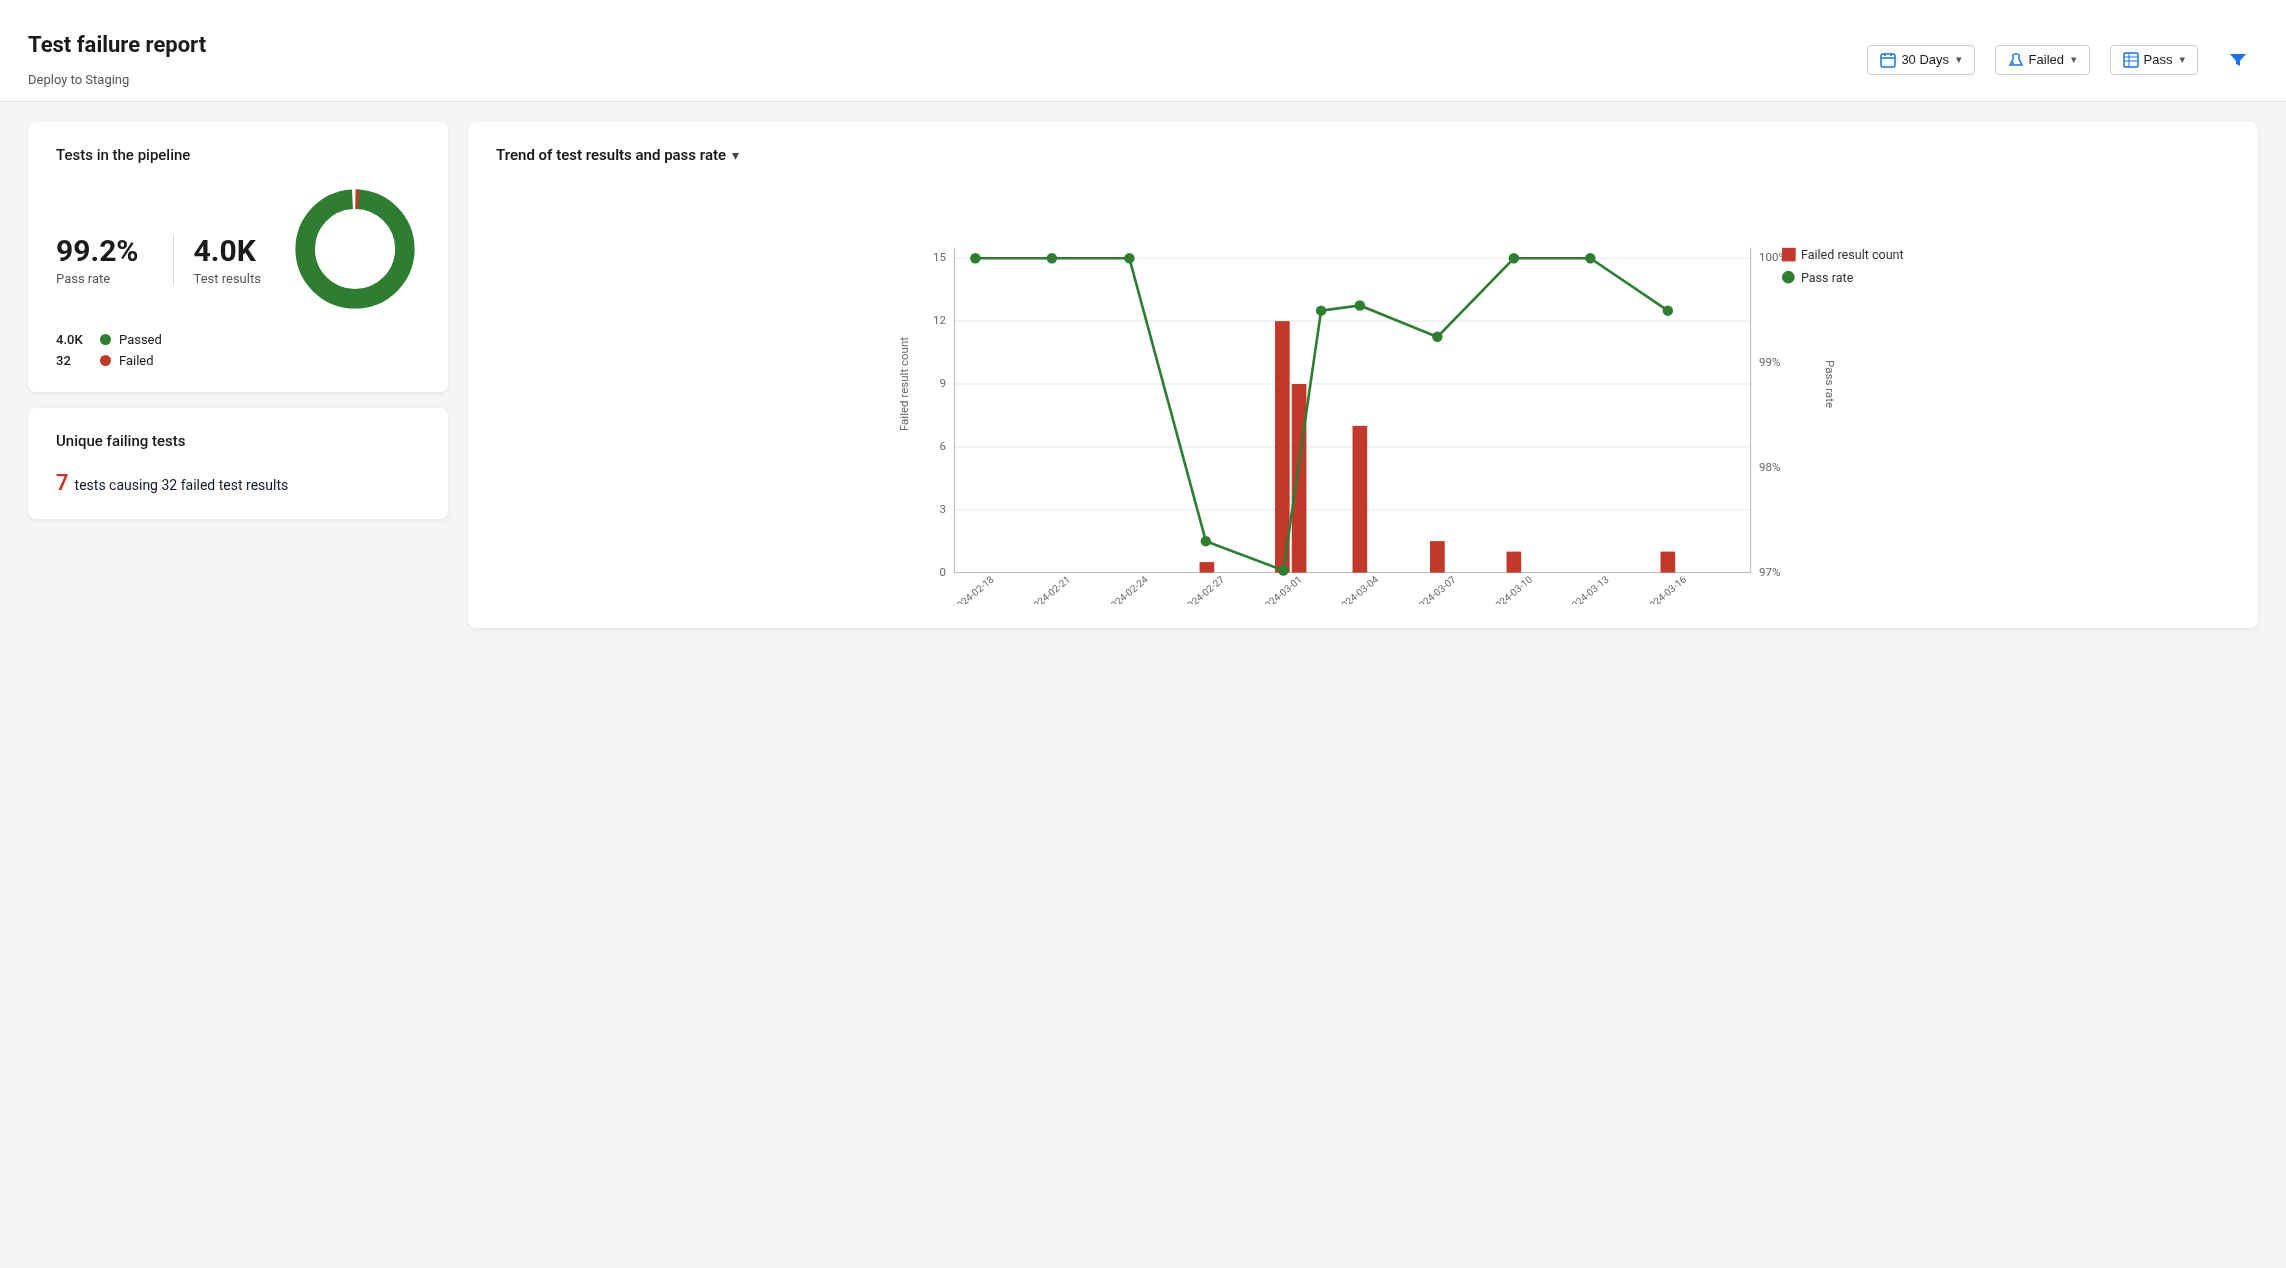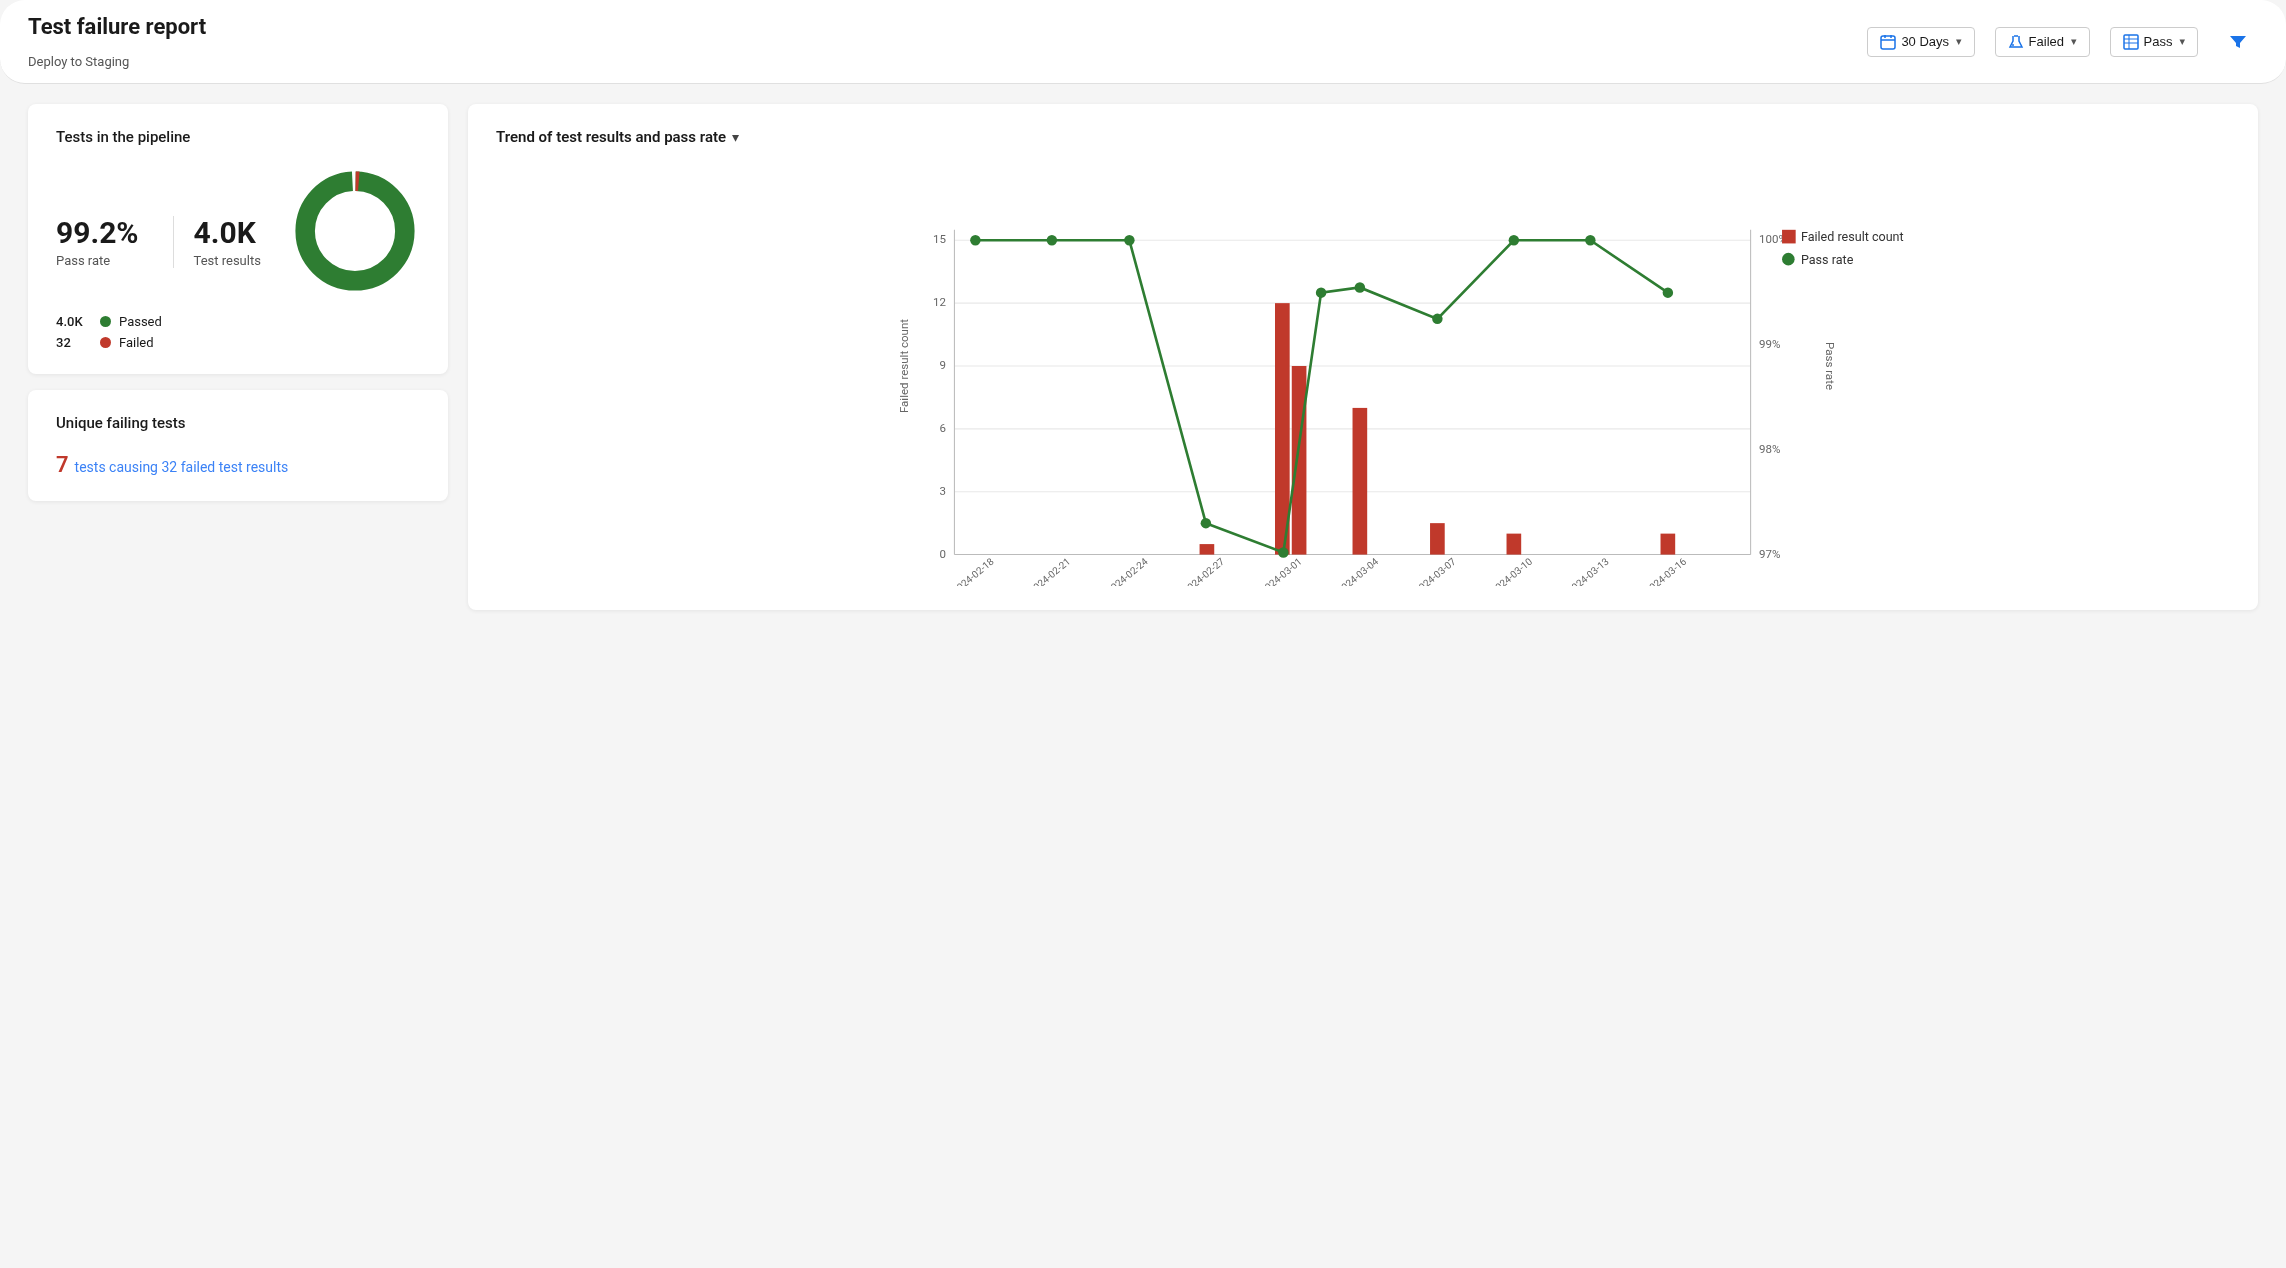--- a/index.html
+++ b/index.html
@@ -4,26 +4,25 @@
   <style>
     * { box-sizing: border-box; margin: 0; padding: 0; }
     body {
       font-family: -apple-system, BlinkMacSystemFont, 'Segoe UI', Roboto, sans-serif;
       background: #f5f5f5;
       color: #1a1a1a;
       min-height: 100vh;
     }
     .top-bar {
       background: #fff;
-      padding: 14px 28px 14px 28px;
+      padding: 32px 28px 14px 28px;
       border-bottom: 1px solid #e0e0e0;
       display: flex;
       align-items: center;
       justify-content: space-between;
-      border-radius: 25px;
     }
     .page-title {
       font-size: 22px;
       font-weight: 700;
       line-height: 1.2;
     }
     .page-subtitle {
       font-size: 13px;
       color: #555;
       margin-top: 14px;
@@ -138,21 +137,21 @@
       font-weight: 500;
       min-width: 36px;
     }
     .unique-failing-num {
       color: #c0392b;
       font-size: 22px;
       font-weight: 600;
     }
     .unique-failing-text {
       font-size: 14px;
-      color: #3b82f6;
+      color: #0f172a;
     }
     .right-panel {
       flex: 1;
       background: #fff;
       border-radius: 8px;
       padding: 24px 28px;
       box-shadow: 0 1px 4px rgba(0,0,0,0.07);
       min-width: 0;
     }
     .chart-title-row {

